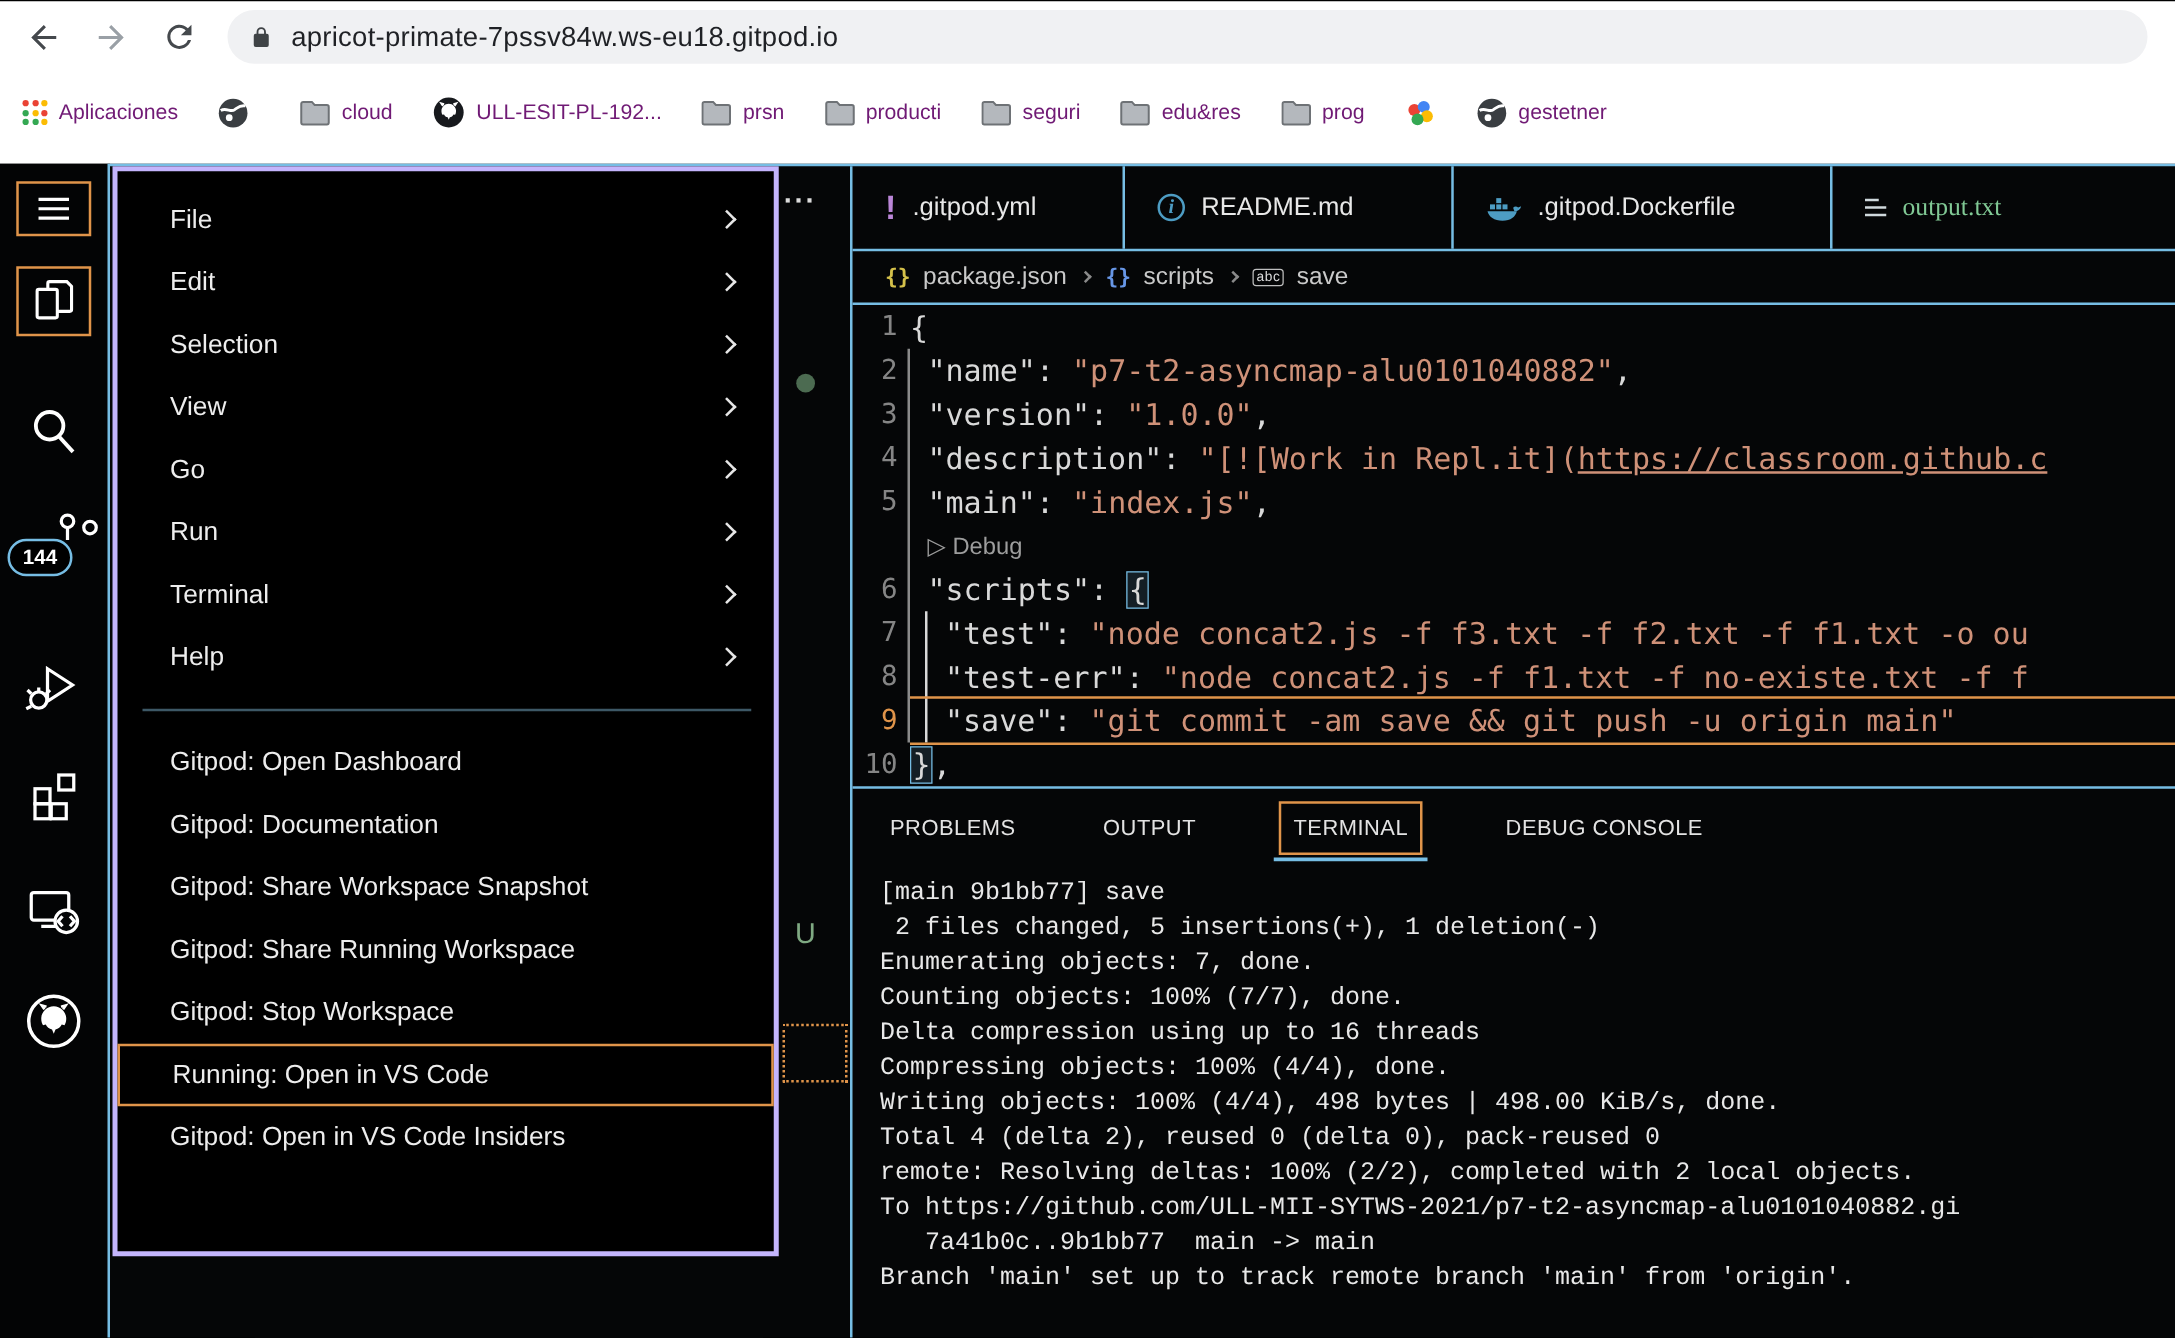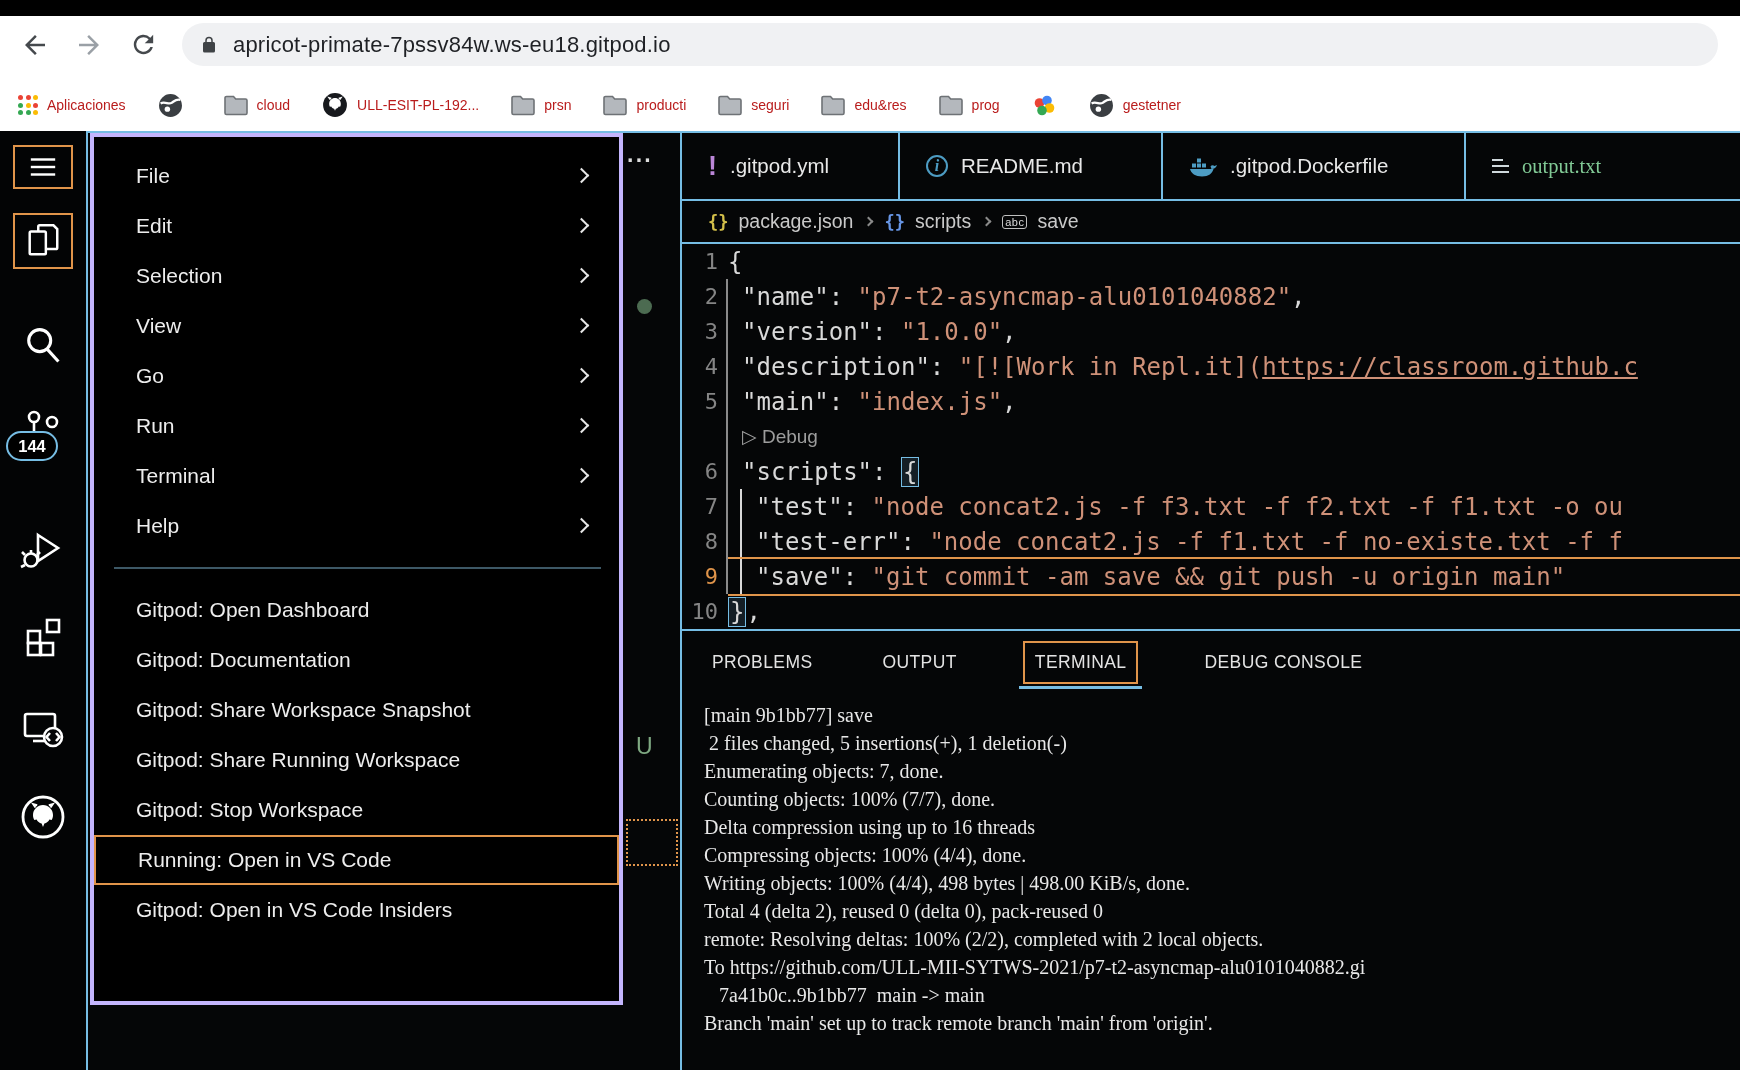--- a/index.html
+++ b/index.html
@@ -1,25 +1,25 @@
 <!DOCTYPE html>
 <html><head>
 <meta charset="utf-8">
 <style>
   * { margin:0; padding:0; box-sizing:border-box; }
   html,body { width:1740px; height:1070px; overflow:hidden; background:#000; font-family:"Liberation Sans", sans-serif; }
 
   
-  .chrome { position:absolute; top:16px; left:0; width:1740px; height:131px; background:#fff; }
+  .chrome { position:absolute; top:1px; left:0; width:1740px; height:131px; background:#fff; }
   .navrow { height:57px; display:flex; align-items:center; padding-left:20px; }
   .navbtn { width:30px; height:30px; margin-right:24px; flex:none; display:flex; align-items:center; justify-content:center; }
   .urlbar { flex:1; height:43px; margin-right:22px; background:#f0f1f3; border-radius:24px; display:flex; align-items:center; padding-left:18px; }
   .urltext { font-size:22px; color:#1f2125; margin-left:15px; letter-spacing:.2px; }
   .bmrow { height:64px; display:flex; align-items:center; padding-left:18px; gap:32px; }
-  .bmitem { display:flex; align-items:center; gap:9px; font-size:14px; color:#b91c1c; white-space:nowrap; }
+  .bmitem { display:flex; align-items:center; gap:9px; font-size:17px; color:#701a75; white-space:nowrap; }
   .appsgrid { display:inline-grid; grid-template-columns:repeat(3,5px); grid-gap:2.5px; }
   .appsgrid i { width:5px; height:5px; border-radius:2.5px; display:block; }
 
   
   .vscode { position:absolute; top:131px; left:0; width:1740px; height:939px; background:#050607; }
   .topline { position:absolute; top:0; left:88px; right:0; height:2px; background:#76bde4; }
 
   .activitybar { position:absolute; top:0; left:0; width:88px; height:939px; background:#030405; border-right:2px solid #76bde4; }
   .abicon { position:absolute; left:0; width:86px; display:flex; justify-content:center; }
   .orangebox { border:2.5px solid #e0944a; padding:5px 9px; }
@@ -70,21 +70,21 @@
   .guideA { position:absolute; left:44px; top:35px; width:1.5px; height:315px; background:#8a8a8a; }
   .guideB { position:absolute; left:58px; top:245px; width:1.5px; height:105px; background:#d8d8d8; }
   .findmatch { position:absolute; left:46px; right:0; top:313px; height:39px; border-top:2px solid #e0944a; border-bottom:2px solid #e0944a; pointer-events:none; }
 
   
   .panel { height:437px; border-top:2px solid #76bde4; }
   .ptabs { height:62px; display:flex; align-items:center; padding-left:26px; gap:62px; }
   .ptab { color:#e3e3e3; font-size:17.5px; letter-spacing:.4px; position:relative; padding:9px 4px; }
   .ptab.active { border:2px solid #e0944a; padding:9px 10px; }
   .ptab.active::after { content:""; position:absolute; left:-6px; right:-6px; bottom:-7px; height:3px; background:#76bde4; }
-  .term { padding-left:22px; padding-top:8px; font-family:Liberation Serif, serif; font-size:20px; line-height:28px; color:#e8e8e8; }
+  .term { padding-left:22px; padding-top:8px; font-family:Liberation Mono, monospace; font-size:20px; line-height:28px; color:#e8e8e8; }
   .term div { white-space:pre; }
 
   svg { display:block; }
 </style>
 </head>
 <body>
 
 <div class="chrome">
   <div class="navrow">
     <span class="navbtn">
@@ -239,21 +239,21 @@
             <path d="M15 12V7a1.5 1.5 0 0 1 1.5-1.5H31l4 4V29a1.5 1.5 0 0 1-1.5 1.5H23"></path>
           </svg>
       </span>
     </div>
     <div class="abicon" style="top:192px;">
       <svg width="44" height="44" viewBox="0 0 40 40" fill="none" stroke="#fff" stroke-width="2.8">
           <circle cx="17" cy="16" r="10"></circle>
           <line x1="24" y1="24" x2="34" y2="35"></line>
         </svg>
     </div>
-    <div class="abicon scmwrap" style="top:278px;">
+    <div class="abicon scmwrap" style="top:278px;justify-content:flex-end;">
       <svg width="46" height="40" viewBox="0 0 46 40" fill="none" stroke="#fff" stroke-width="2.6">
           <circle cx="14" cy="8" r="5"></circle>
           <circle cx="32" cy="13" r="5"></circle>
           <path d="M14 13v10"></path>
         </svg>
       <span class="scmbadge">144</span>
     </div>
     <div class="abicon" style="top:396px;">
       <svg width="46" height="46" viewBox="0 0 46 46" fill="none" stroke="#fff" stroke-width="2.6">
           <path d="M18 8 38 21 18 34z"></path>

